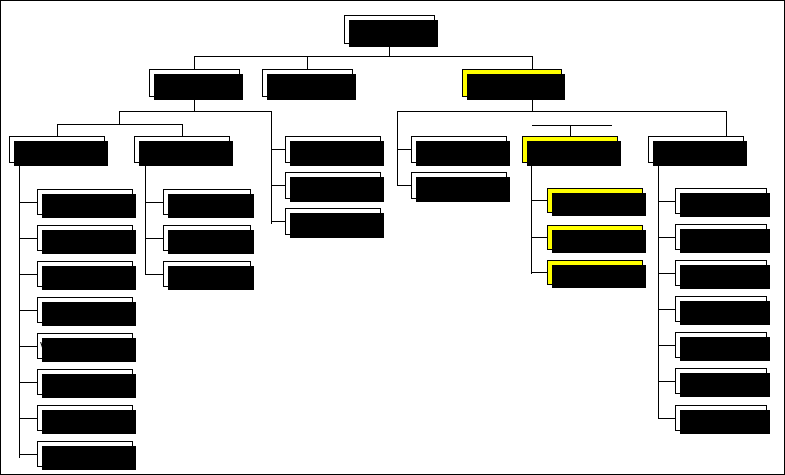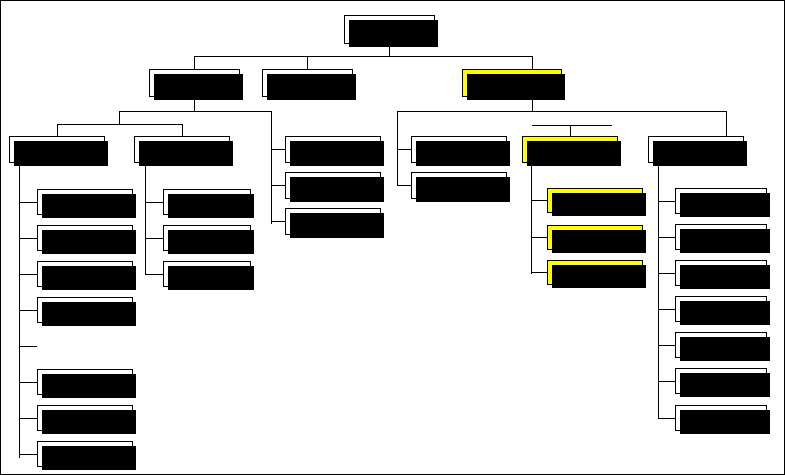--- a/index.html
+++ b/index.html
@@ -153,20 +153,23 @@
   </div>
   <div class="node" style="left:36px;top:224px;width:96px;height:26px;">
     <span class="lbl">effect</span>
   </div>
   <div class="node" style="left:36px;top:260px;width:96px;height:26px;">
     <span class="lbl">qty</span>
   </div>
   <div class="node" style="left:36px;top:296px;width:96px;height:26px;">
     <span class="lbl">nomen-col</span>
   </div>
+  <div class="node" style="left:36px;top:332px;width:96px;height:26px;">
+    <span class="lbl">vendor-part-nbr</span>
+  </div>
   <div class="node" style="left:36px;top:368px;width:96px;height:26px;">
     <span class="lbl">pur-item-nbr</span>
   </div>
   <div class="node" style="left:36px;top:404px;width:96px;height:26px;">
     <span class="lbl">support-table</span>
   </div>
   <div class="node" style="left:36px;top:440px;width:96px;height:26px;">
     <span class="lbl">assoc-text</span>
   </div>
 

